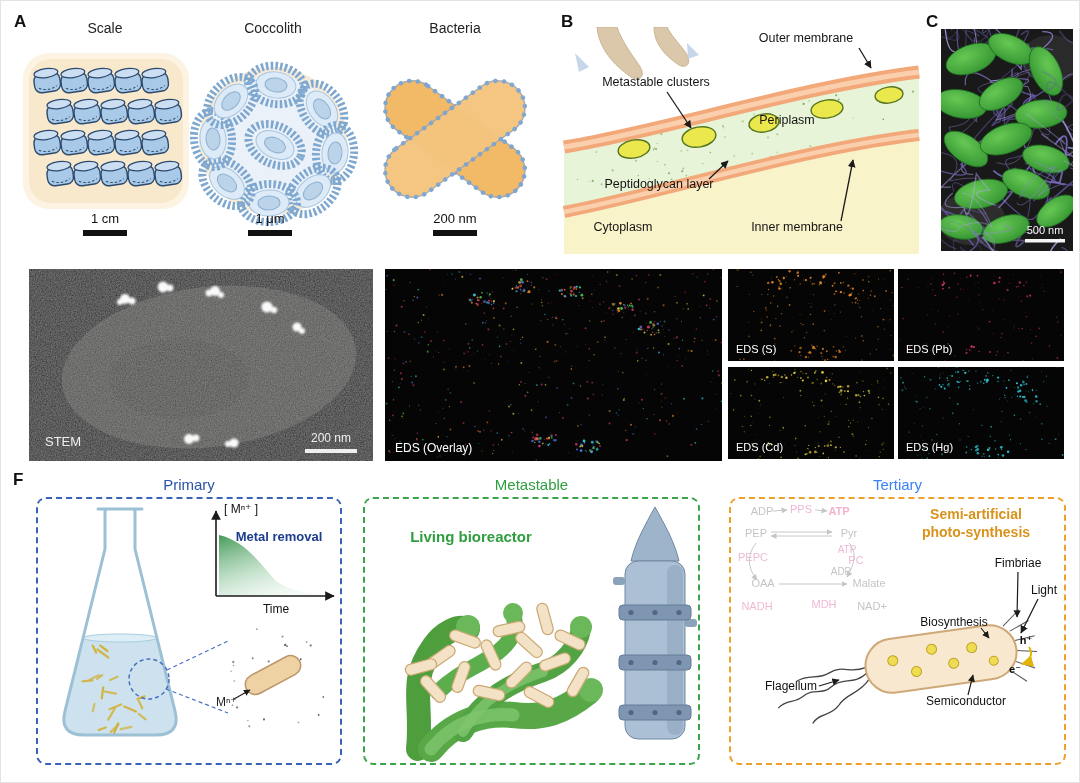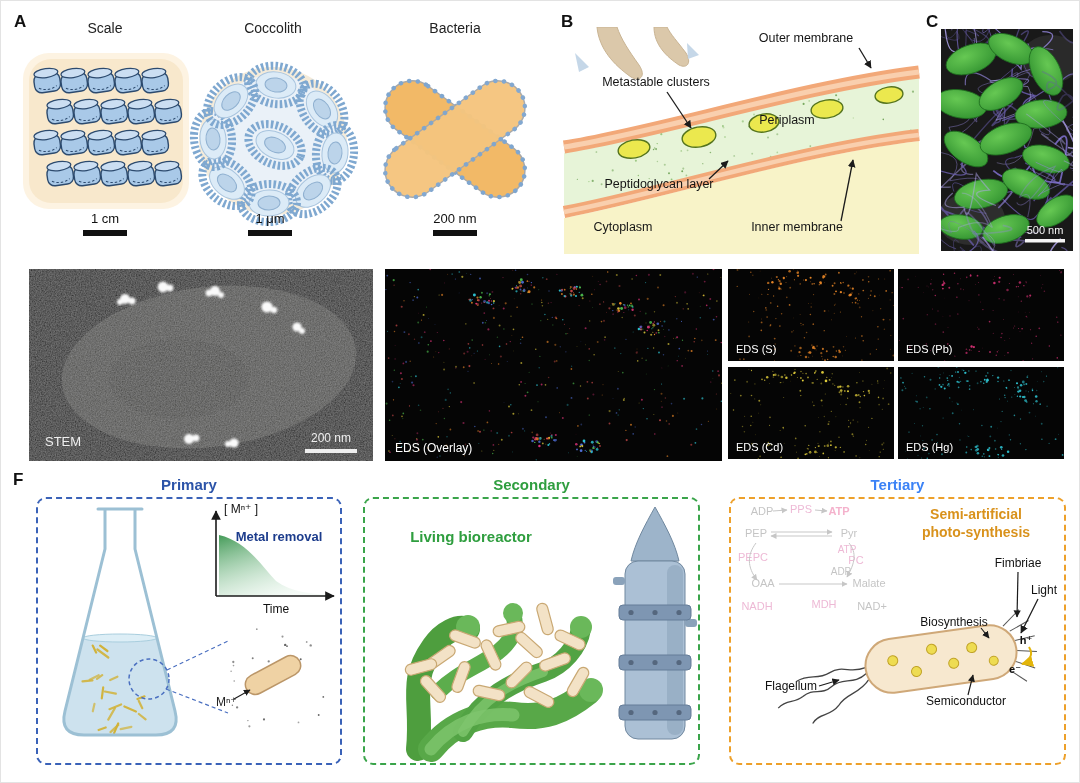--- a/index.html
+++ b/index.html
@@ -7,21 +7,21 @@
   .fig{position:relative;width:1080px;height:783px;background:#fff;border:1px solid #e3e3e3;
        font-family:"Liberation Sans","DejaVu Sans",sans-serif;overflow:hidden}
   .fig svg{position:absolute;display:block}
   .fig svg text{font-family:"Liberation Sans","DejaVu Sans",sans-serif}
   .plab{position:absolute;font-weight:bold;font-size:17px;color:#111;line-height:1}
   .plab.inv{color:#f4f4f4}
   .fbox{position:absolute;border:2px dashed;border-radius:10px}
   .fbox.pri{border-color:#3a62b8}
   .fbox.sec{border-color:#3aa44a}
   .fbox.ter{border-color:#eda02a}
-  .ftitle{position:absolute;font-weight:bold;font-size:15px;text-align:center;line-height:1}
+  .ftitle{position:absolute;font-weight:normal;font-size:15px;text-align:center;line-height:1}
   .ftitle.pri{color:#2b53a8}
   .ftitle.sec{color:#2f9e3f}
   .ftitle.ter{color:#3b82f6}
 </style>
 </head>
 <body>
 
 <div class="fig">
 
   <div class="plab" style="left:13px;top:12px">A</div>
@@ -1935,21 +1935,21 @@
         <circle cx="91.4" cy="80.9" r="0.99" fill="#2fc6d4" opacity="0.81"></circle>
         <circle cx="103.3" cy="80.3" r="1.36" fill="#2fc6d4" opacity="0.87"></circle>
         <circle cx="100.2" cy="90.3" r="0.46" fill="#2fc6d4" opacity="0.77"></circle>
         <circle cx="105.0" cy="88.5" r="1.37" fill="#2fc6d4" opacity="0.82"></circle>
         <circle cx="91.4" cy="89.1" r="0.97" fill="#2fc6d4" opacity="0.93"></circle>
       </g>
     <text x="8" y="84" font-size="11" fill="#ffffff">EDS (Hg)</text>
   </svg>
 
   <div class="ftitle pri" style="left:35px;top:476px;width:306px">Primary</div>
-  <div class="ftitle sec" style="left:362px;top:476px;width:337px">Secondary</div>
+  <div class="ftitle sec" style="left:362px;top:476px;width:337px">Metastable</div>
   <div class="ftitle ter" style="left:728px;top:476px;width:337px">Tertiary</div>
 
   <div class="fbox pri" style="left:35px;top:496px;width:306px;height:268px"></div>
   <div class="fbox sec" style="left:362px;top:496px;width:337px;height:268px"></div>
   <div class="fbox ter" style="left:728px;top:496px;width:337px;height:268px"></div>
 
   <svg style="left:35px;top:496px" width="306" height="268" viewBox="0 0 306 268">
     <defs>
       <marker id="mkP" markerWidth="8" markerHeight="8" refX="5.5" refY="3" orient="auto">
         <path d="M0,0 L6,3 L0,6 Z" fill="#1b1b1b"></path>

